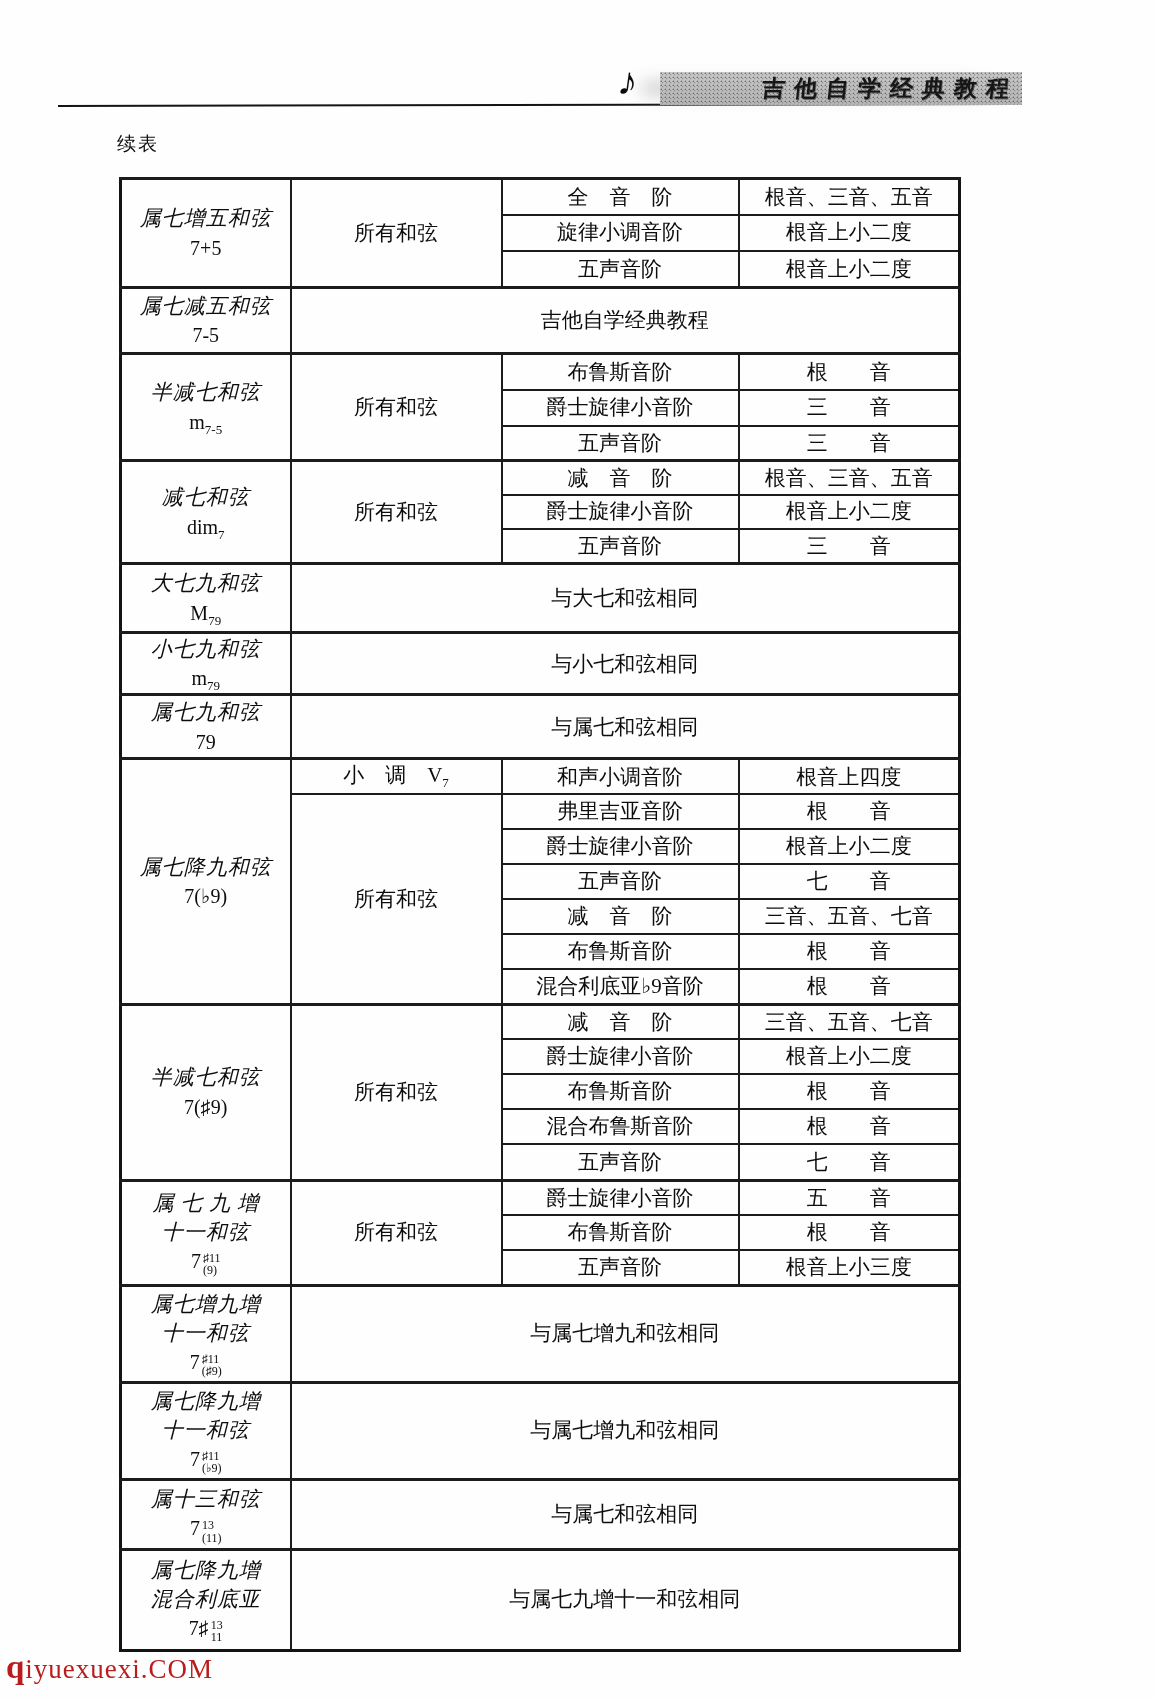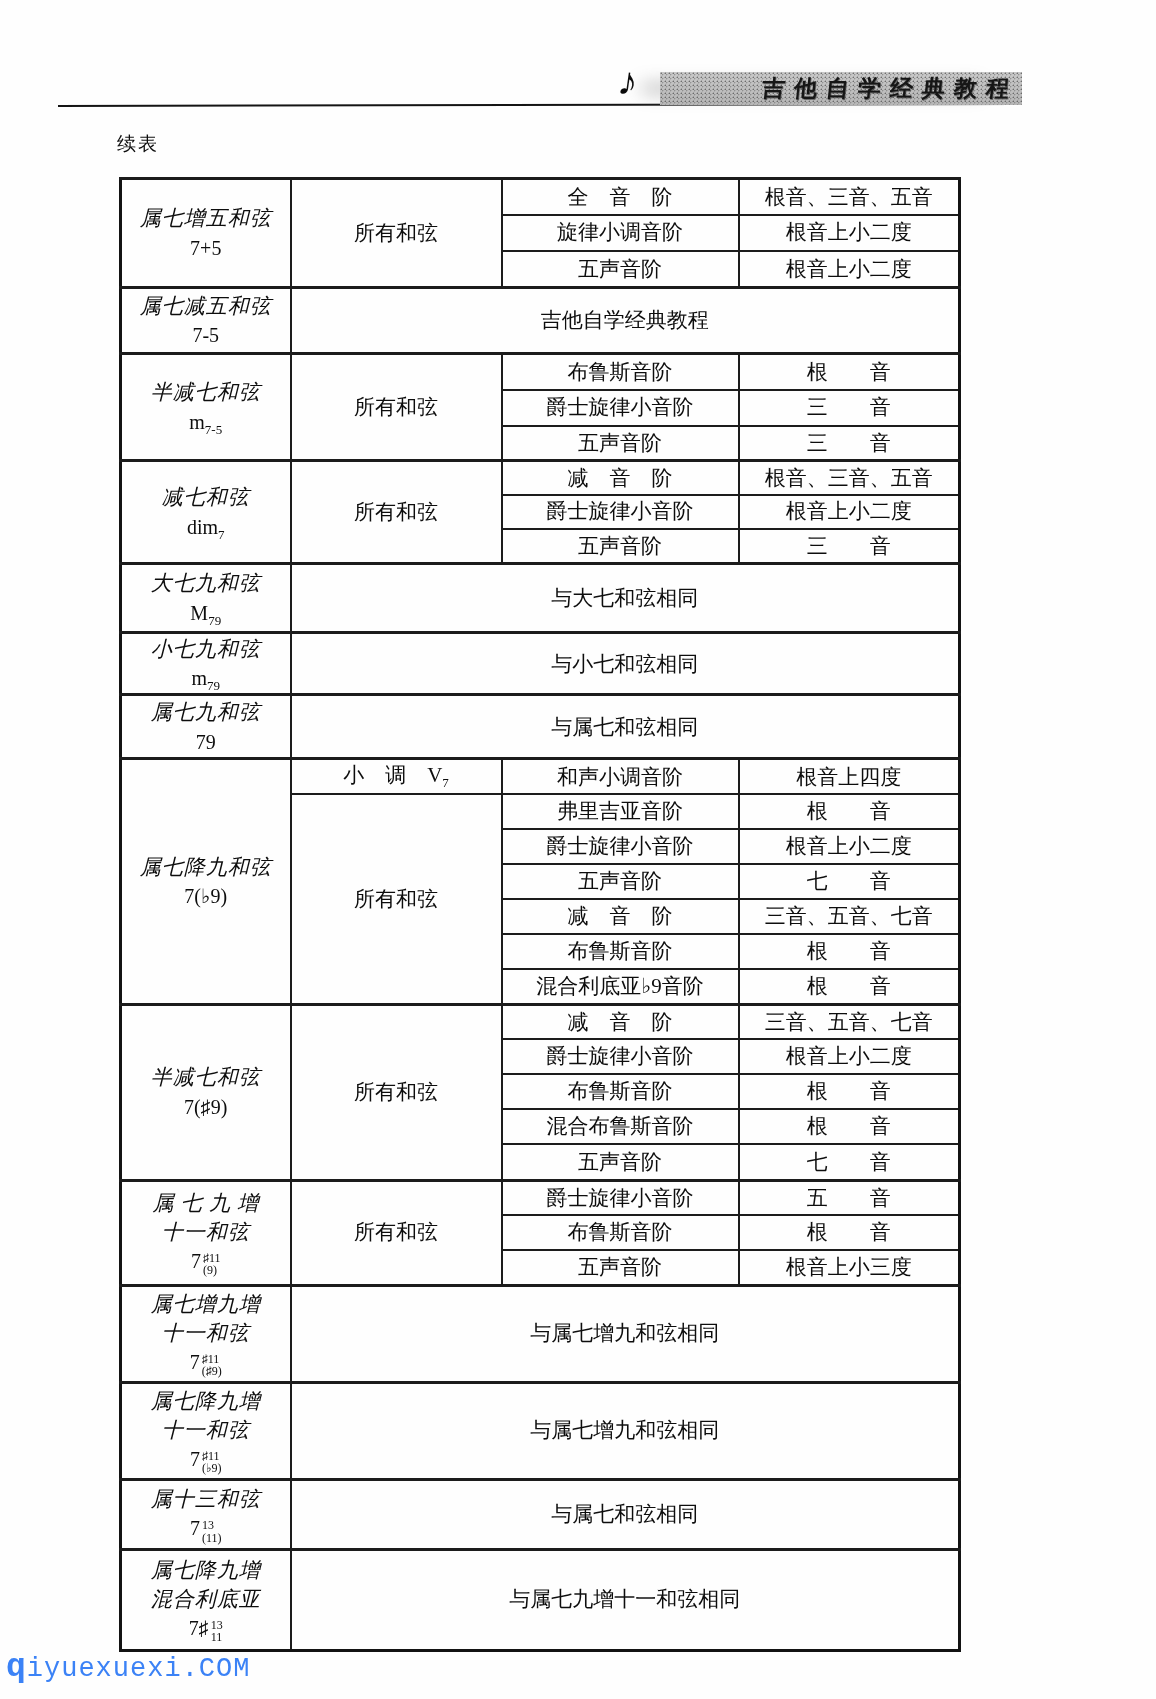--- a/index.html
+++ b/index.html
@@ -55,22 +55,22 @@
   .sym{font-size:20px;margin-top:2px;font-family:"Liberation Serif",serif;}
   .sym sub{font-size:13px;vertical-align:-5px;line-height:0;}
   .stk{
     display:inline-flex;flex-direction:column;align-items:flex-start;
     font-size:12px;line-height:1.05;vertical-align:middle;margin-left:2px;
     transform:translateY(1px);
   }
   
   .watermark{
     position:absolute;left:6px;top:1649px;
-    font-family:Liberation Mono, monospace;
-    font-size:27px;color:#3b82f6;letter-spacing:1px;
+    font-family:Liberation Serif, serif;
+    font-size:27px;color:#b91c1c;letter-spacing:1px;
   }
   .watermark::first-letter{font-weight:bold;font-size:33px;}
 </style>
 </head>
 <body>
 
 <div class="page">
 
   <div class="hrule"></div>
   <div class="note-glyph">♪</div>

